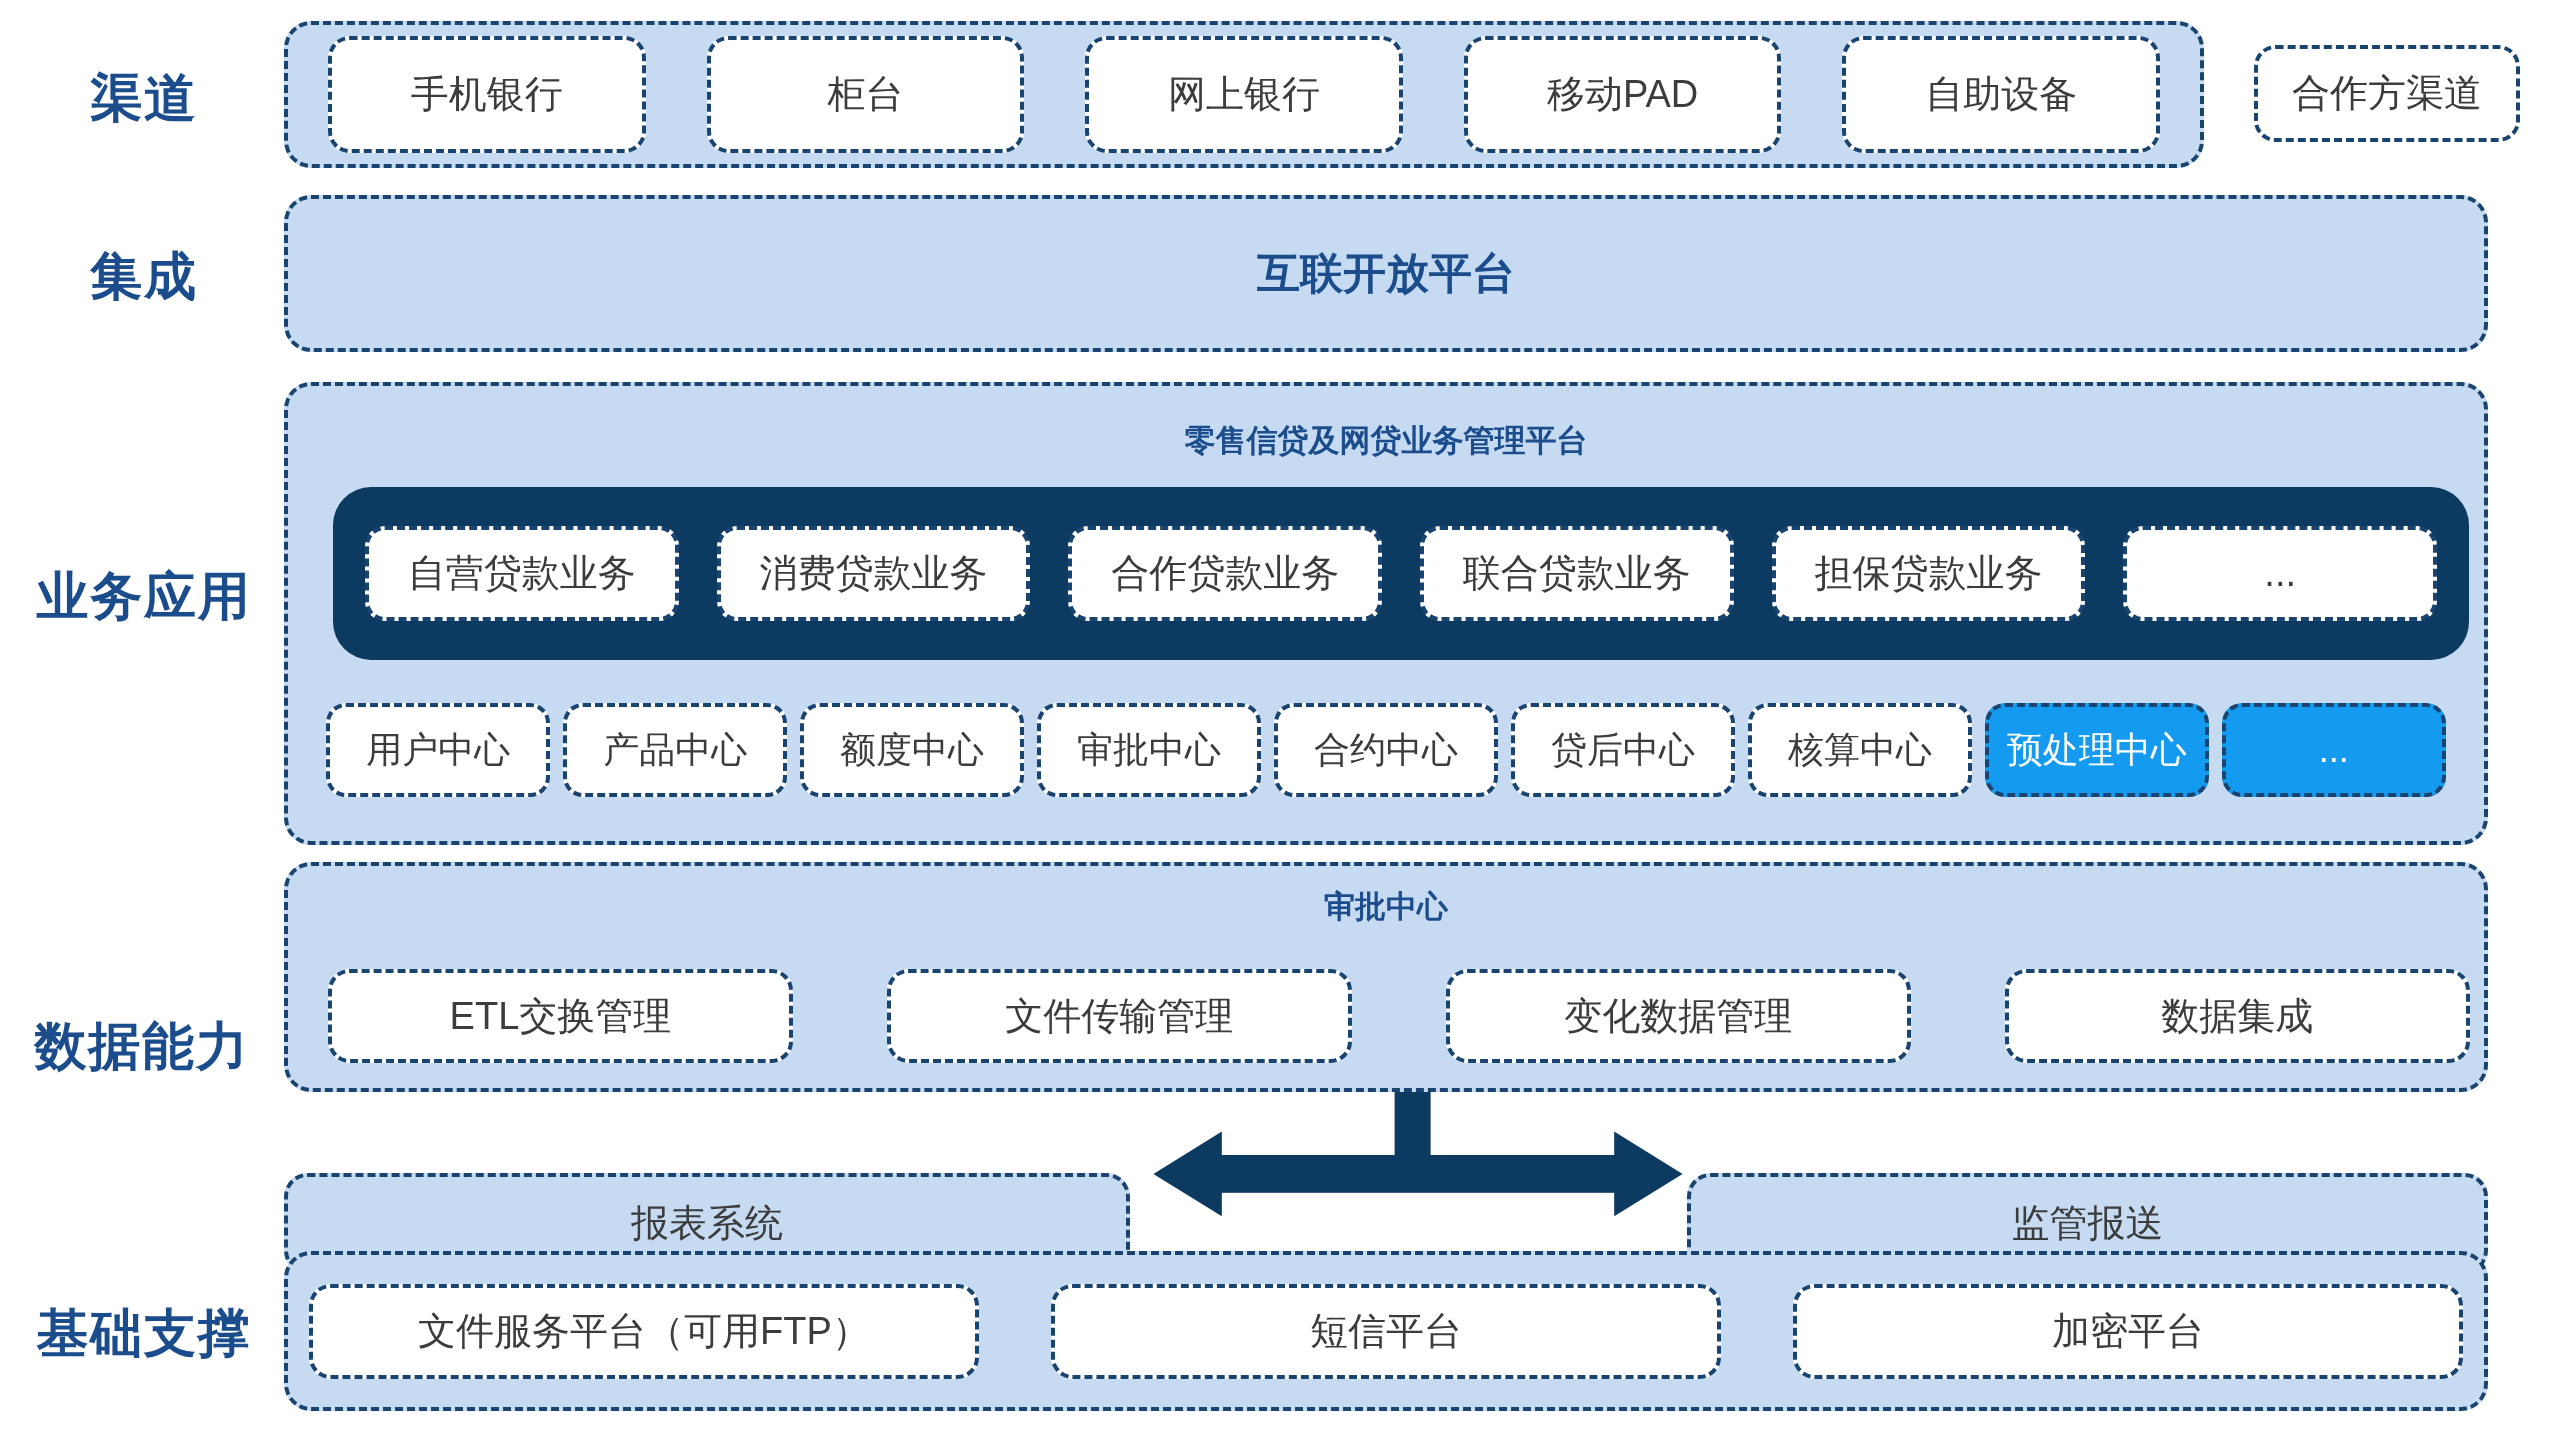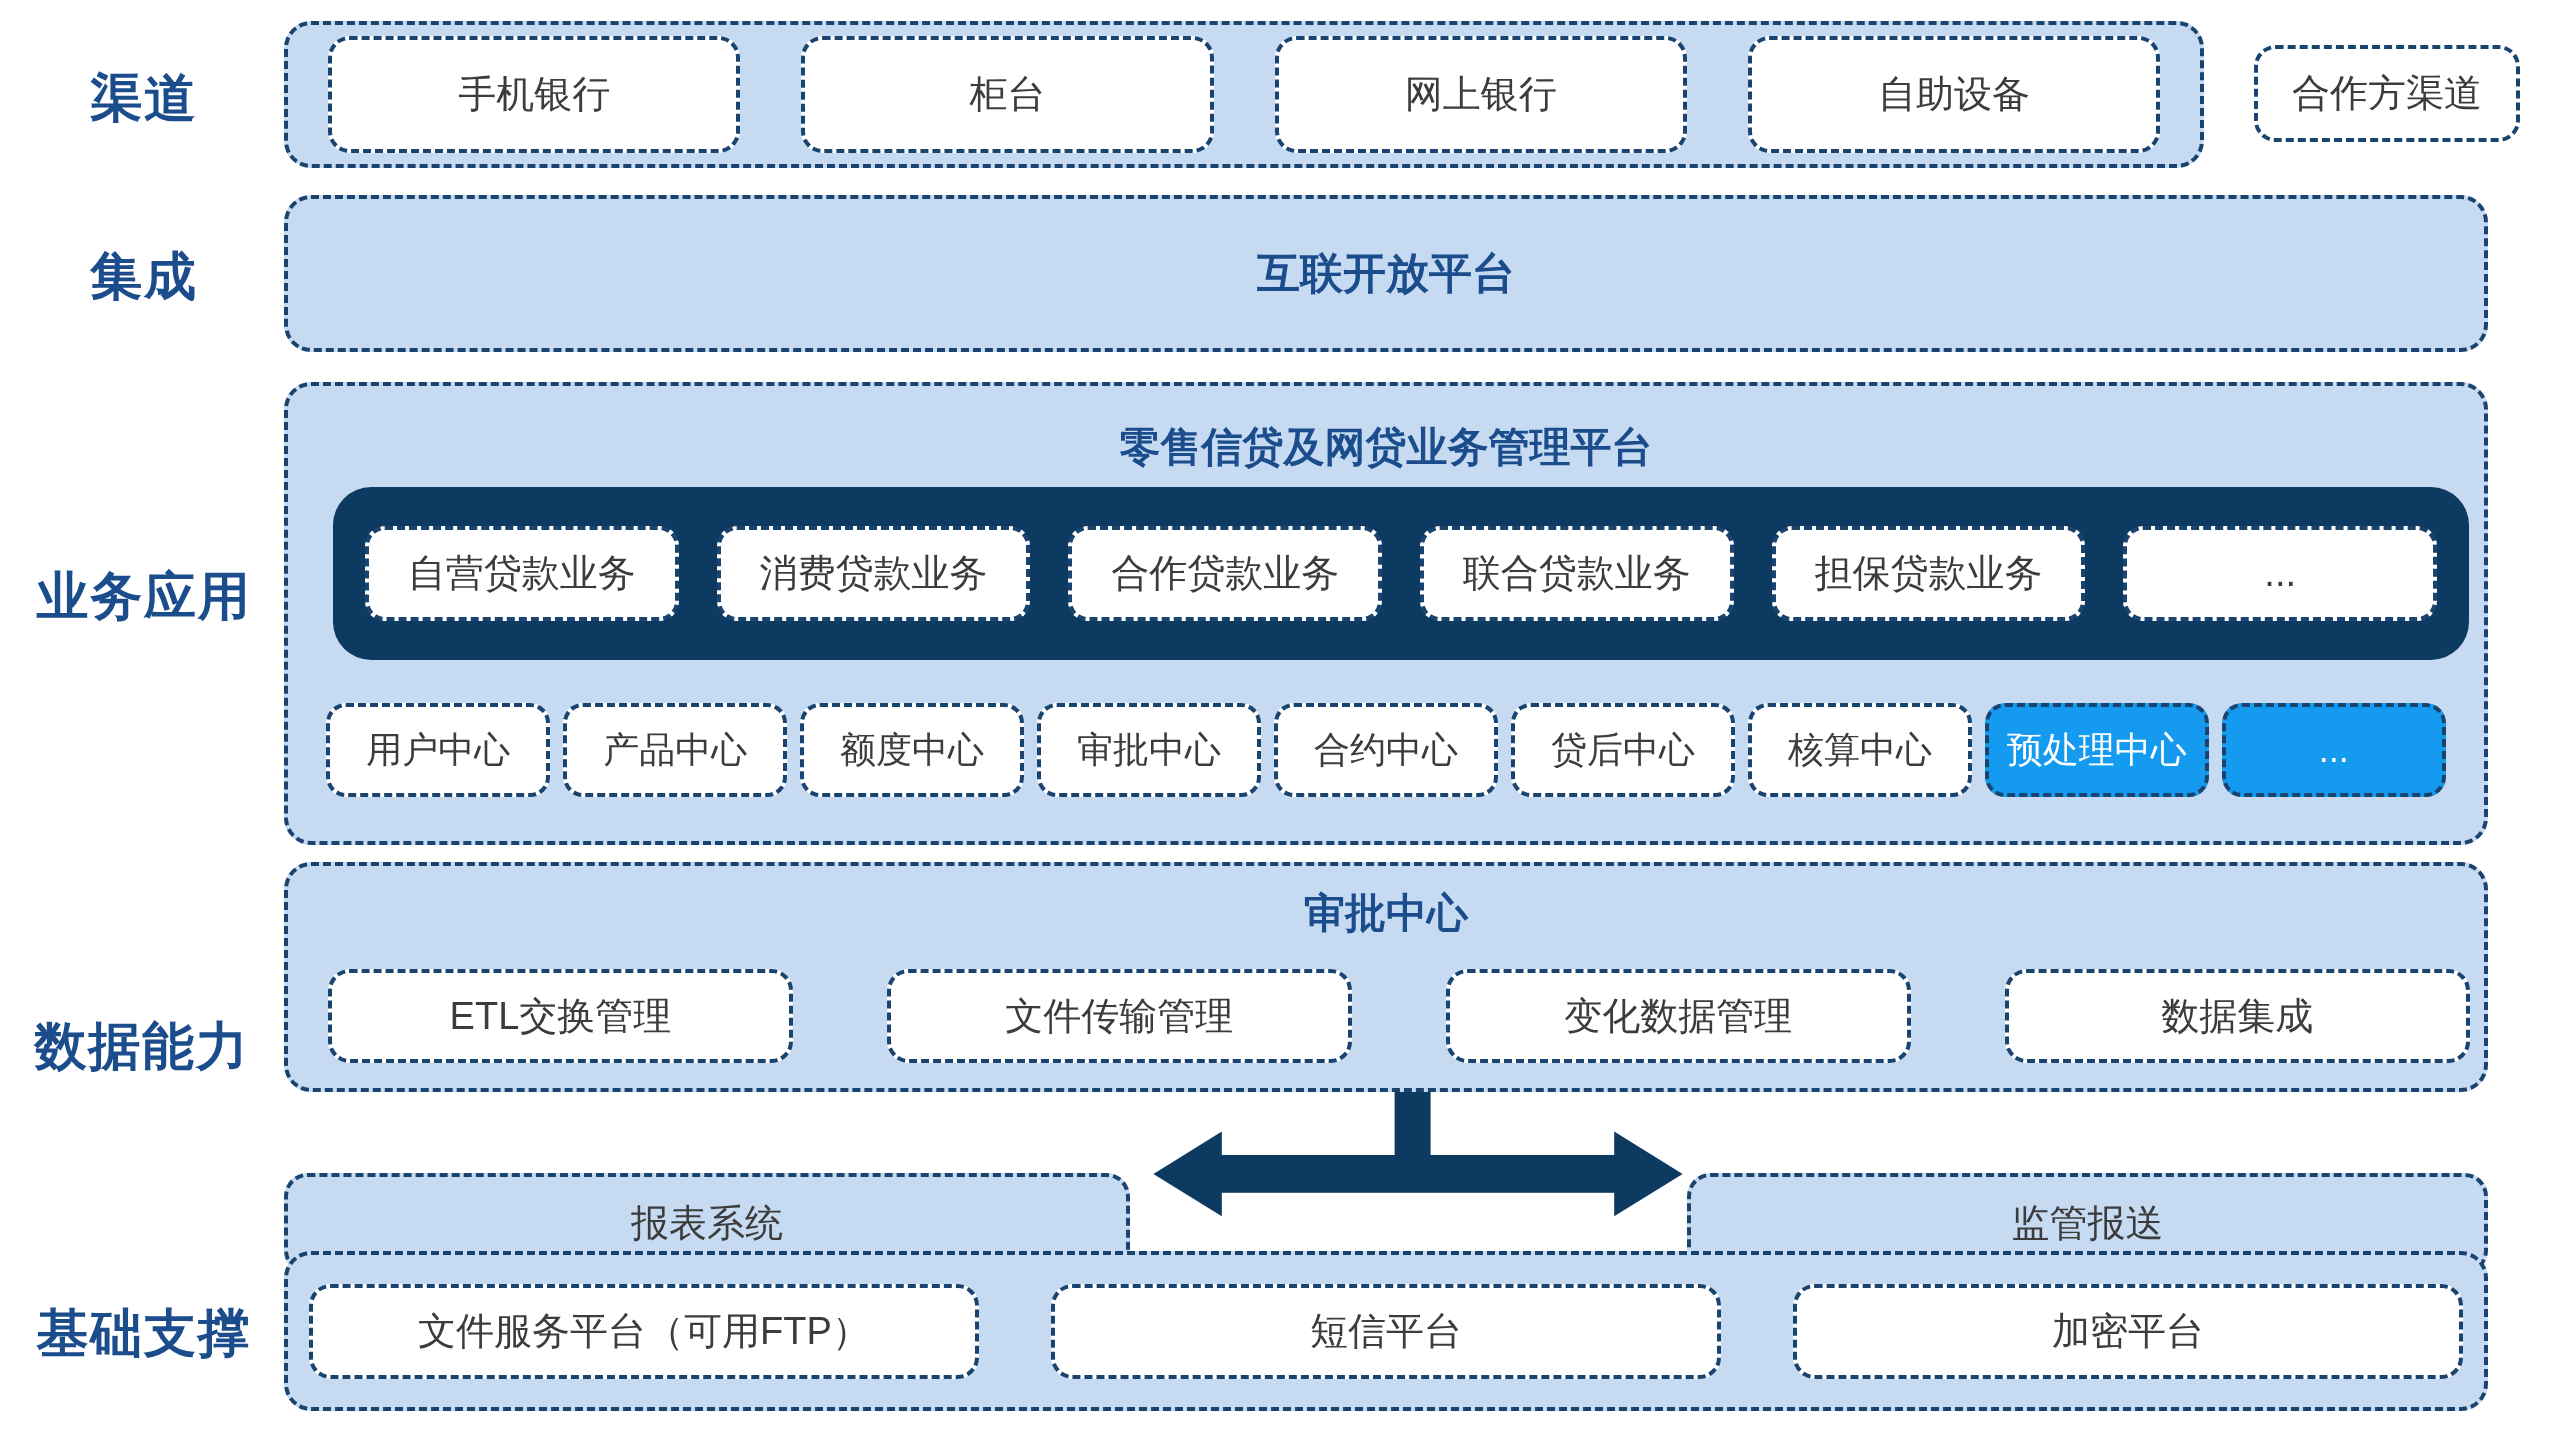--- a/index.html
+++ b/index.html
@@ -35,21 +35,21 @@
     font-size:38px;color:#3C3C3C;
     white-space:nowrap;
   }
   .hl-box{
     background:#149BF0;
     color:#ffffff;
   }
   .section-title{
     position:absolute;left:0;right:0;
     text-align:center;
-    font-size:41px;font-weight:700;color:#1B4C8C;
+    font-size:31px;font-weight:700;color:#1B4C8C;
     white-space:nowrap;
   }
   
   #row-channels{left:284px;top:21px;width:1920px;height:147px;
     display:flex;align-items:center;gap:61px;padding:0 40px;}
   #row-channels .white-box{flex:1;height:117px;}
   #box-partner{
     position:absolute;left:2254px;top:45px;width:266px;height:97px;
   }
   
@@ -104,20 +104,21 @@
   <div class="rail-label" style="left:144px;top:99px;">渠道</div>
   <div class="rail-label" style="left:144px;top:277px;">集成</div>
   <div class="rail-label" style="left:144px;top:597px;">业务应用</div>
   <div class="rail-label" style="left:142px;top:1047px;">数据能力</div>
   <div class="rail-label" style="left:144px;top:1334px;">基础支撑</div>
 
   <div class="container" id="row-channels">
     <div class="white-box">手机银行</div>
     <div class="white-box">柜台</div>
     <div class="white-box">网上银行</div>
+    <div class="white-box">移动PAD</div>
     <div class="white-box">自助设备</div>
   </div>
   <div class="white-box" id="box-partner">合作方渠道</div>
 
   <div class="container" id="row-integration">
     <div class="big-title">互联开放平台</div>
   </div>
 
   <div class="container" id="row-business">
     <div class="section-title" id="business-title">零售信贷及网贷业务管理平台</div>

